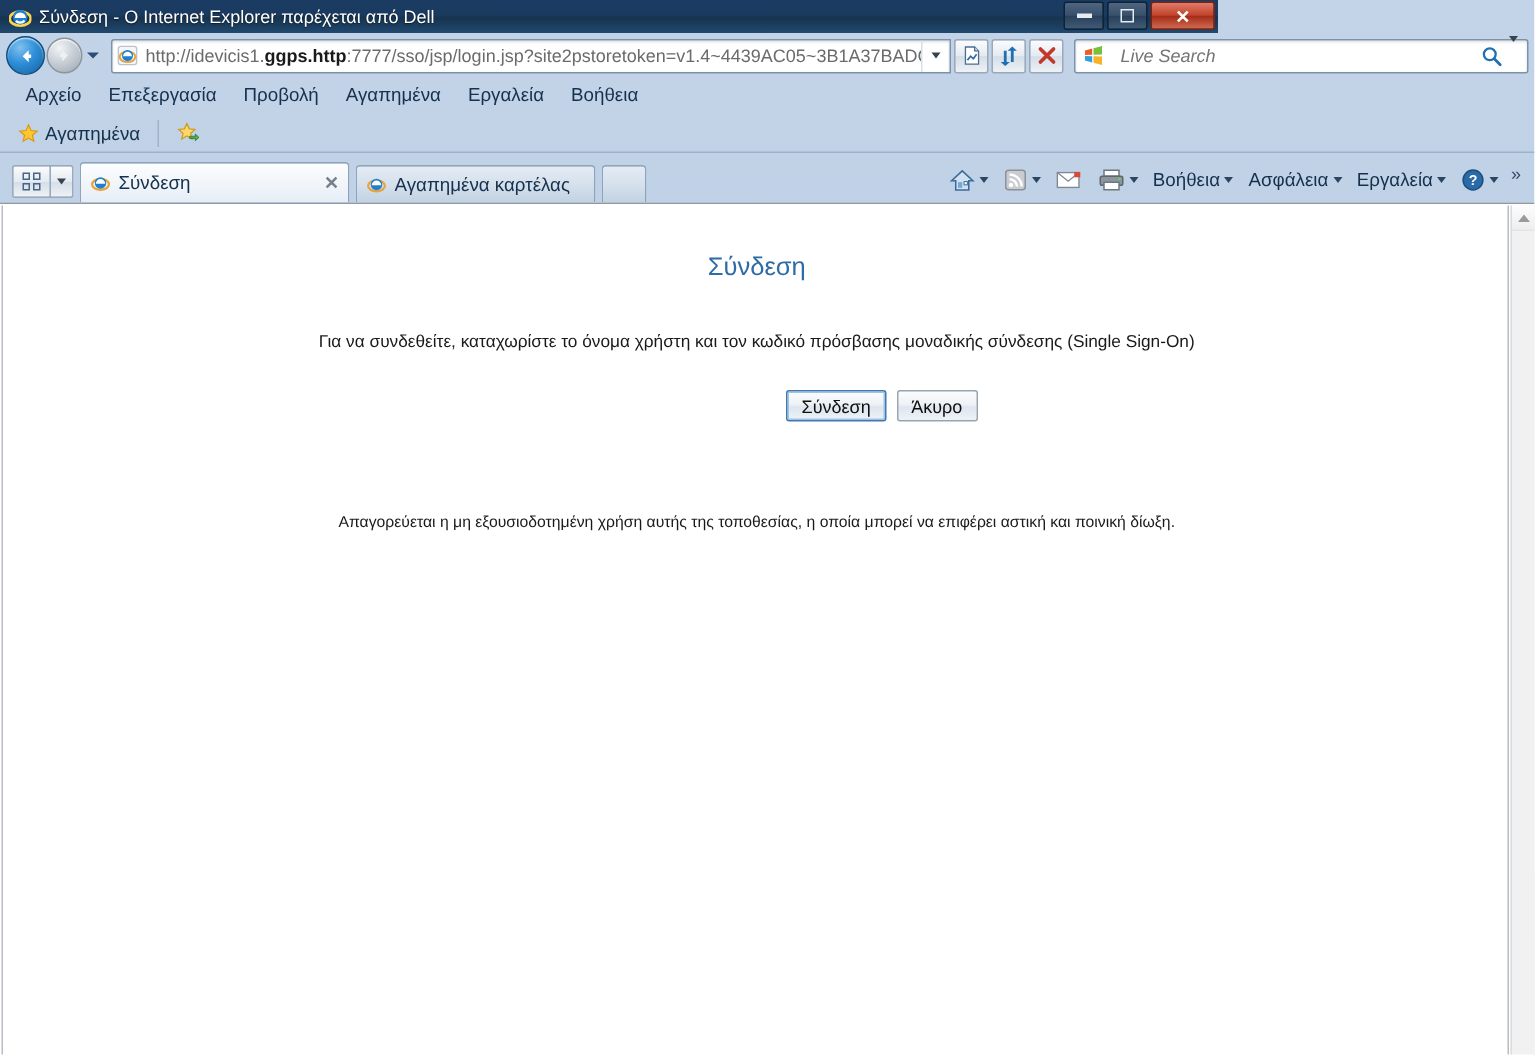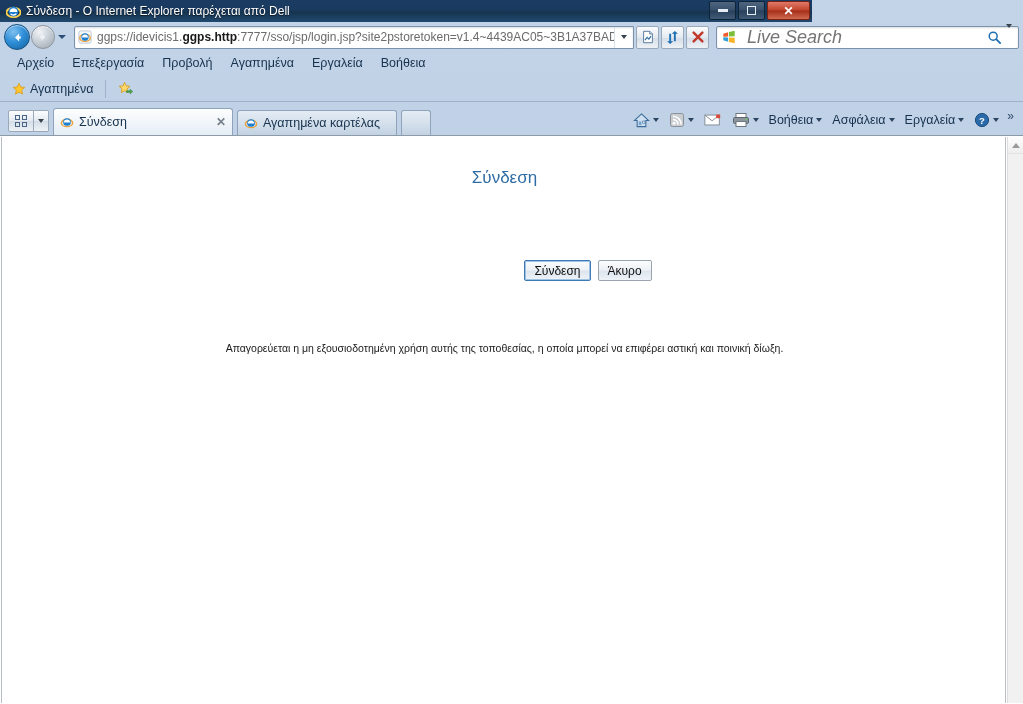--- a/index.html
+++ b/index.html
@@ -166,21 +166,21 @@
     background: #ffffff;
     border: 1px solid #7a93ad;
     border-radius: 2px;
     display: flex;
     align-items: center;
     box-sizing: border-box;
     box-shadow: inset 0 1px 2px rgba(0,0,0,.14);
   }
   .search-ph {
     flex: 1 1 auto;
-    font-size: 18px;
+    font-size: 12px;
     font-style: italic;
     color: #737373;
     margin-left: 4px;
     white-space: nowrap;
     overflow: hidden;
   }
   .search-mag { margin-right: 4px; line-height: 0; }
   .search-caret { margin-right: 6px; }
 
   
@@ -513,21 +513,21 @@
 
     <div class="addrbox">
       <span class="addr-favicon">
         <svg width="14" height="14" viewBox="0 0 16 16">
           <rect x="1" y="1" width="14" height="14" rx="2" fill="#f4f7fa" stroke="#b9c4cf"></rect>
           <ellipse cx="8" cy="9" rx="6" ry="4" fill="none" stroke="#e8a33d" stroke-width="1.6"></ellipse>
           <circle cx="8" cy="8" r="4.2" fill="#1f7fd0"></circle>
           <path d="M4.6 8.6h6.8a3.4 3.4 0 0 0-6.8 0z" fill="#ffffff"></path>
         </svg>
       </span>
-      <span class="addr-url"><span>ggps://idevicis1.</span><b>ggps.http</b><span>:7777/sso/jsp/login.jsp?site2pstoretoken=v1.4~4439AC05~3B1A37BADC5</span></span>
+      <span class="addr-url"><span>http://idevicis1.</span><b>ggps.http</b><span>:7777/sso/jsp/login.jsp?site2pstoretoken=v1.4~4439AC05~3B1A37BADC5</span></span>
       <span class="addr-caret">
         <span class="caret-sm"></span>
       </span>
     </div>
 
     <div class="tool-sq">
       <svg width="14" height="14" viewBox="0 0 16 16">
         <path d="M3 1.5h7l3 3v10H3z" fill="#ffffff" stroke="#4a6d91"></path>
         <path d="M10 1.5v3h3" fill="#dce7f1" stroke="#4a6d91"></path>
         <path d="M4.5 11.5l2.5-3 2 2 2.5-3.5" fill="none" stroke="#2f6ca5" stroke-width="1.3"></path>
@@ -702,20 +702,21 @@
       </span>
       <span class="cmd-caret"></span>
     </div>
     <div class="chevrons">»</div>
   </div>
 
   <div class="viewport">
     <div class="page-canvas">
 
       <div class="page-title">Σύνδεση</div>
+      <div class="page-intro">Για να συνδεθείτε, καταχωρίστε το όνομα χρήστη και τον κωδικό πρόσβασης μοναδικής σύνδεσης (Single Sign-On)</div>
 
       <div class="login-form">
         <div class="btn-row">
           <button class="form-btn btn-default">Σύνδεση</button>
           <button class="form-btn btn-plain">Άκυρο</button>
         </div>
       </div>
 
       <div class="page-footer">Απαγορεύεται η μη εξουσιοδοτημένη χρήση αυτής της τοποθεσίας, η οποία μπορεί να επιφέρει αστική και ποινική δίωξη.</div>
     </div>

